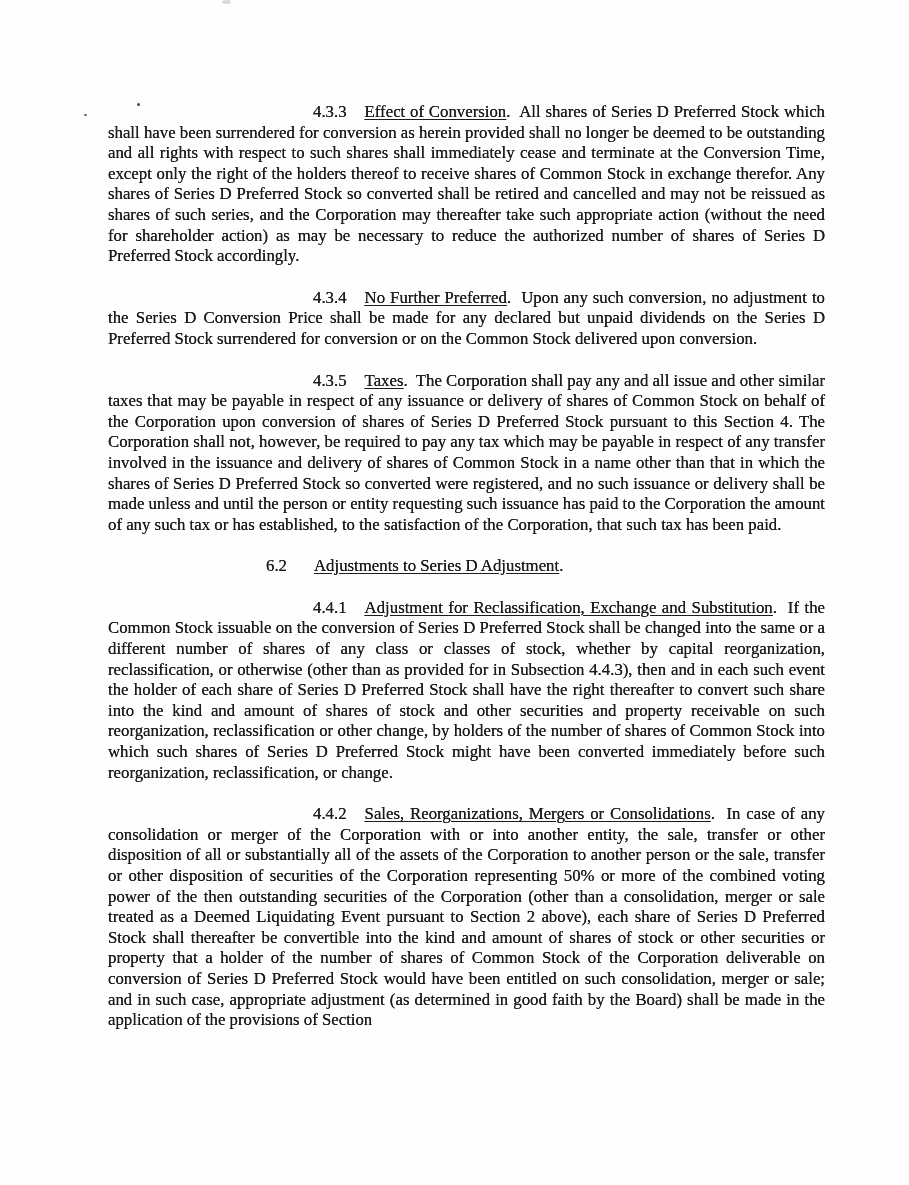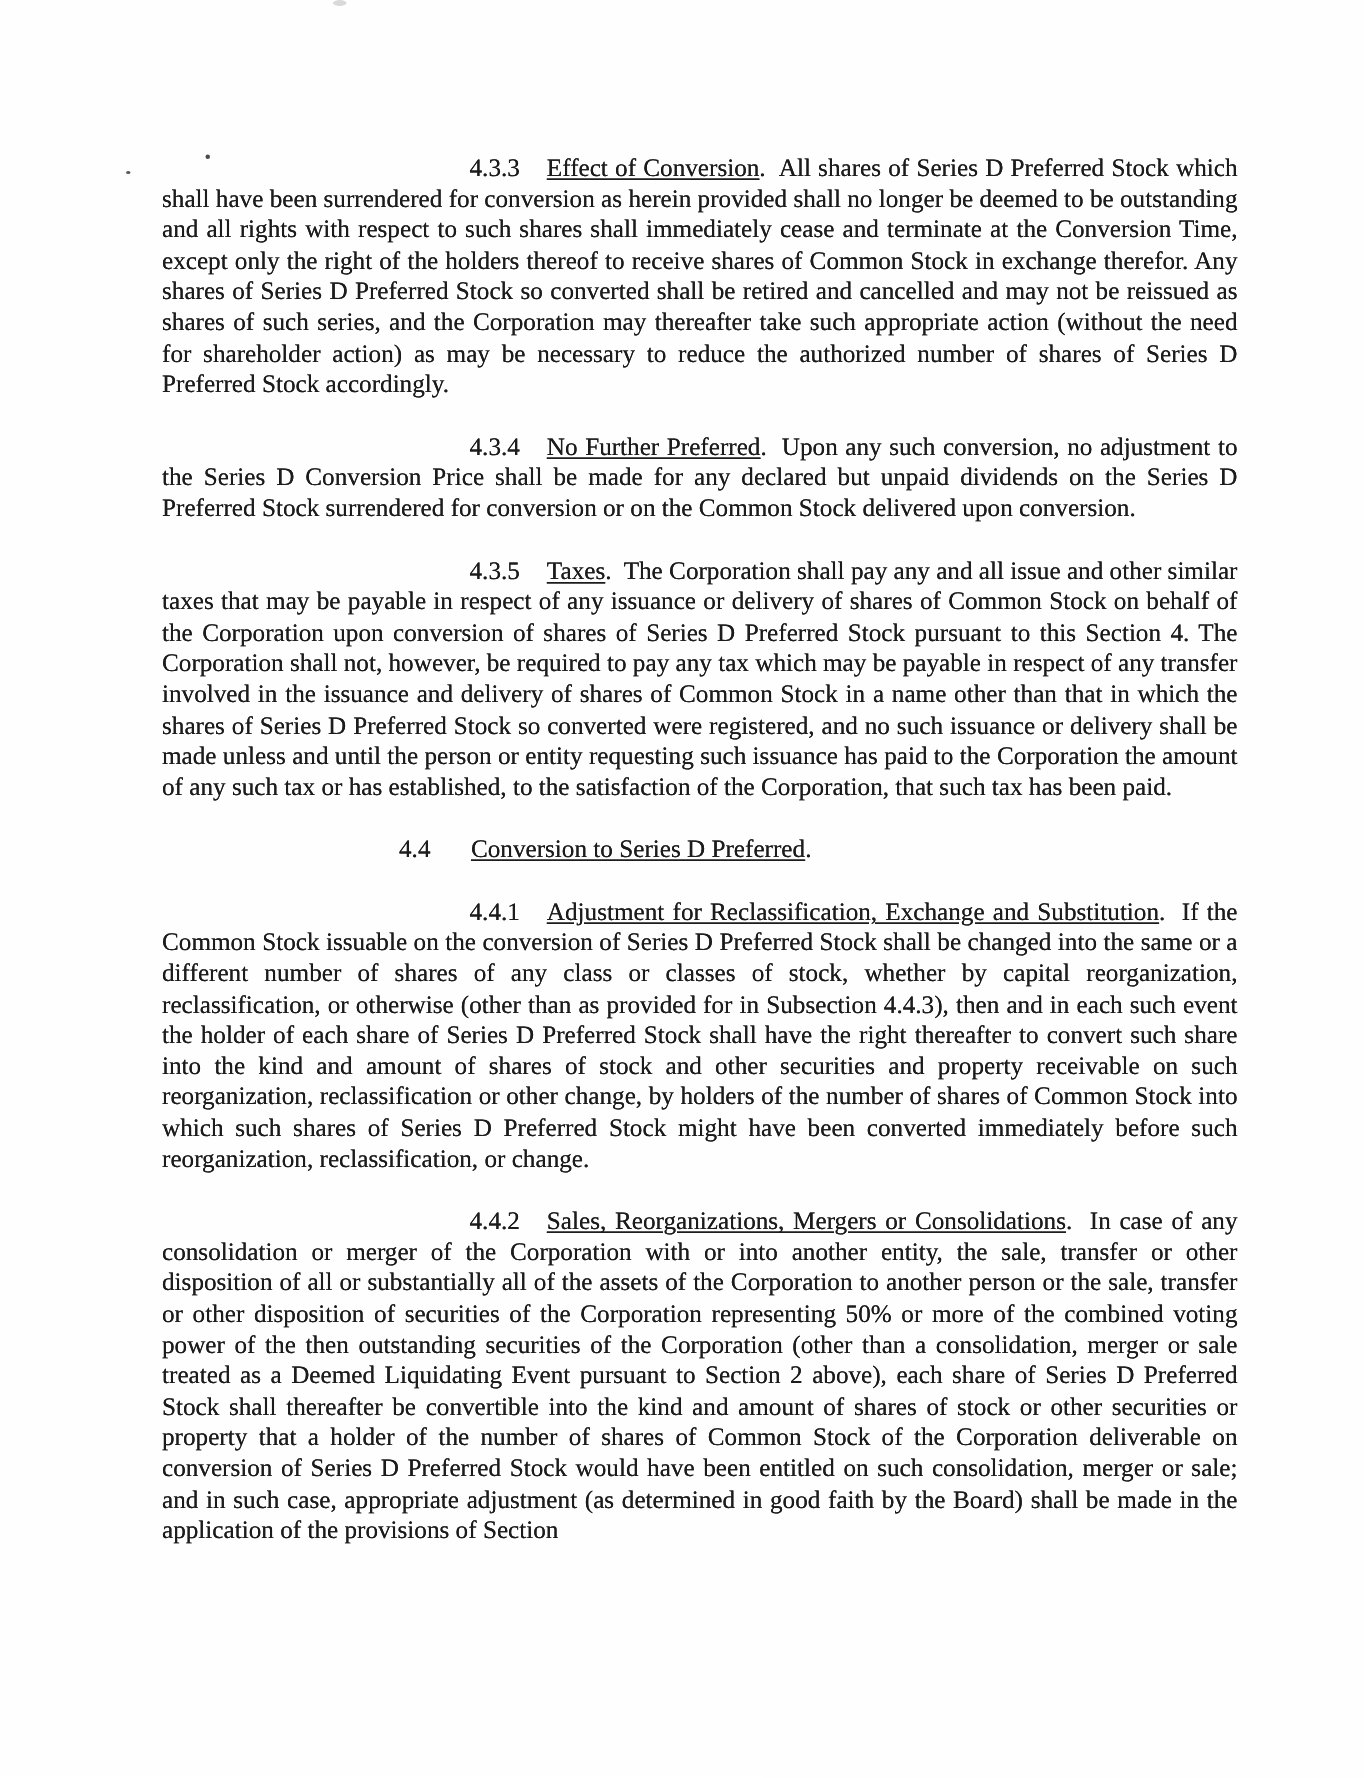--- a/index.html
+++ b/index.html
@@ -43,21 +43,21 @@
   }
 </style>
 </head>
 <body>
 
 <div class="page">
   <main class="text-block" id="text-block">
       <p class="subsection"><span class="sec-num">4.3.3</span><span class="sec-title">Effect of Conversion</span><span>.</span><span>&nbsp; All shares of Series D Preferred Stock which shall have been surrendered for conversion as herein provided shall no longer be deemed to be outstanding and all rights with respect to such shares shall immediately cease and terminate at the Conversion Time, except only the right of the holders thereof to receive shares of Common Stock in exchange therefor. Any shares of Series D Preferred Stock so converted shall be retired and cancelled and may not be reissued as shares of such series, and the Corporation may thereafter take such appropriate action (without the need for shareholder action) as may be necessary to reduce the authorized number of shares of Series D Preferred Stock accordingly.</span></p>
       <p class="subsection"><span class="sec-num">4.3.4</span><span class="sec-title">No Further Preferred</span><span>.</span><span>&nbsp; Upon any such conversion, no adjustment to the Series D Conversion Price shall be made for any declared but unpaid dividends on the Series D Preferred Stock surrendered for conversion or on the Common Stock delivered upon conversion.</span></p>
       <p class="subsection"><span class="sec-num">4.3.5</span><span class="sec-title">Taxes</span><span>.</span><span>&nbsp; The Corporation shall pay any and all issue and other similar taxes that may be payable in respect of any issuance or delivery of shares of Common Stock on behalf of the Corporation upon conversion of shares of Series D Preferred Stock pursuant to this Section 4. The Corporation shall not, however, be required to pay any tax which may be payable in respect of any transfer involved in the issuance and delivery of shares of Common Stock in a name other than that in which the shares of Series D Preferred Stock so converted were registered, and no such issuance or delivery shall be made unless and until the person or entity requesting such issuance has paid to the Corporation the amount of any such tax or has established, to the satisfaction of the Corporation, that such tax has been paid.</span></p>
-      <p class="section"><span class="sec-num">4.4</span><span class="sec-title">Conversion to Series D Preferred</span><span>.</span></p>
+      <p class="section"><span class="sec-num">6.2</span><span class="sec-title">Adjustments to Series D Adjustment</span><span>.</span></p>
       <p class="subsection"><span class="sec-num">4.4.1</span><span class="sec-title">Adjustment for Reclassification, Exchange and Substitution</span><span>.</span><span>&nbsp; If the Common Stock issuable on the conversion of Series D Preferred Stock shall be changed into the same or a different number of shares of any class or classes of stock, whether by capital reorganization, reclassification, or otherwise (other than as provided for in Subsection 4.4.3), then and in each such event the holder of each share of Series D Preferred Stock shall have the right thereafter to convert such share into the kind and amount of shares of stock and other securities and property receivable on such reorganization, reclassification or other change, by holders of the number of shares of Common Stock into which such shares of Series D Preferred Stock might have been converted immediately before such reorganization, reclassification, or change.</span></p>
       <p class="subsection"><span class="sec-num">4.4.2</span><span class="sec-title">Sales, Reorganizations, Mergers or Consolidations</span><span>.</span><span>&nbsp; In case of any consolidation or merger of the Corporation with or into another entity, the sale, transfer or other disposition of all or substantially all of the assets of the Corporation to another person or the sale, transfer or other disposition of securities of the Corporation representing 50% or more of the combined voting power of the then outstanding securities of the Corporation (other than a consolidation, merger or sale treated as a Deemed Liquidating Event pursuant to Section 2 above), each share of Series D Preferred Stock shall thereafter be convertible into the kind and amount of shares of stock or other securities or property that a holder of the number of shares of Common Stock of the Corporation deliverable on conversion of Series D Preferred Stock would have been entitled on such consolidation, merger or sale; and in such case, appropriate adjustment (as determined in good faith by the Board) shall be made in the application of the provisions of Section</span></p>
     </main>
   <div id="artifact-layer">
       <div class="speck" style="left: 137px; top: 103px; width: 3px; height: 3px; background: rgb(74, 74, 74);"></div>
       <div class="speck" style="left: 84px; top: 114px; width: 3px; height: 2px; background: rgb(87, 87, 87);"></div>
       <div class="speck" style="left: 222px; top: 0px; width: 9px; height: 4px; background: rgb(217, 217, 217);"></div>
     </div>
 </div>
 

